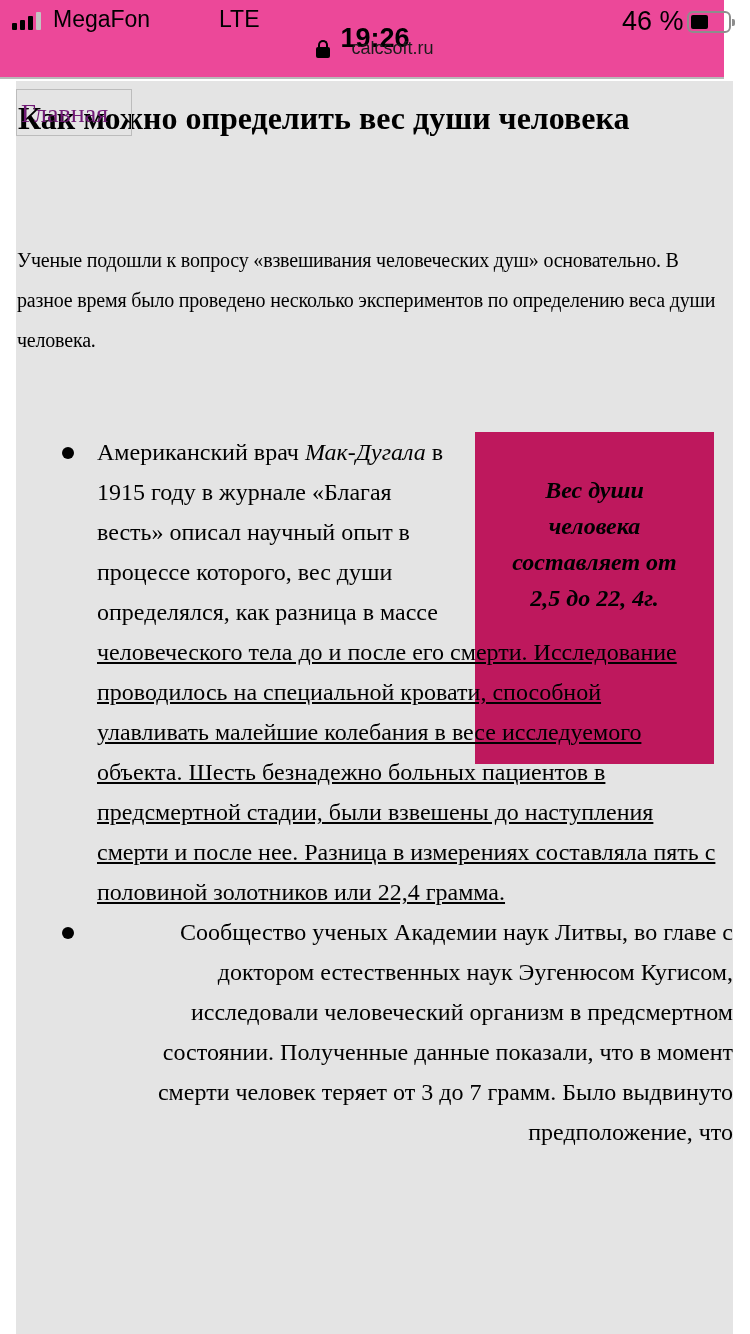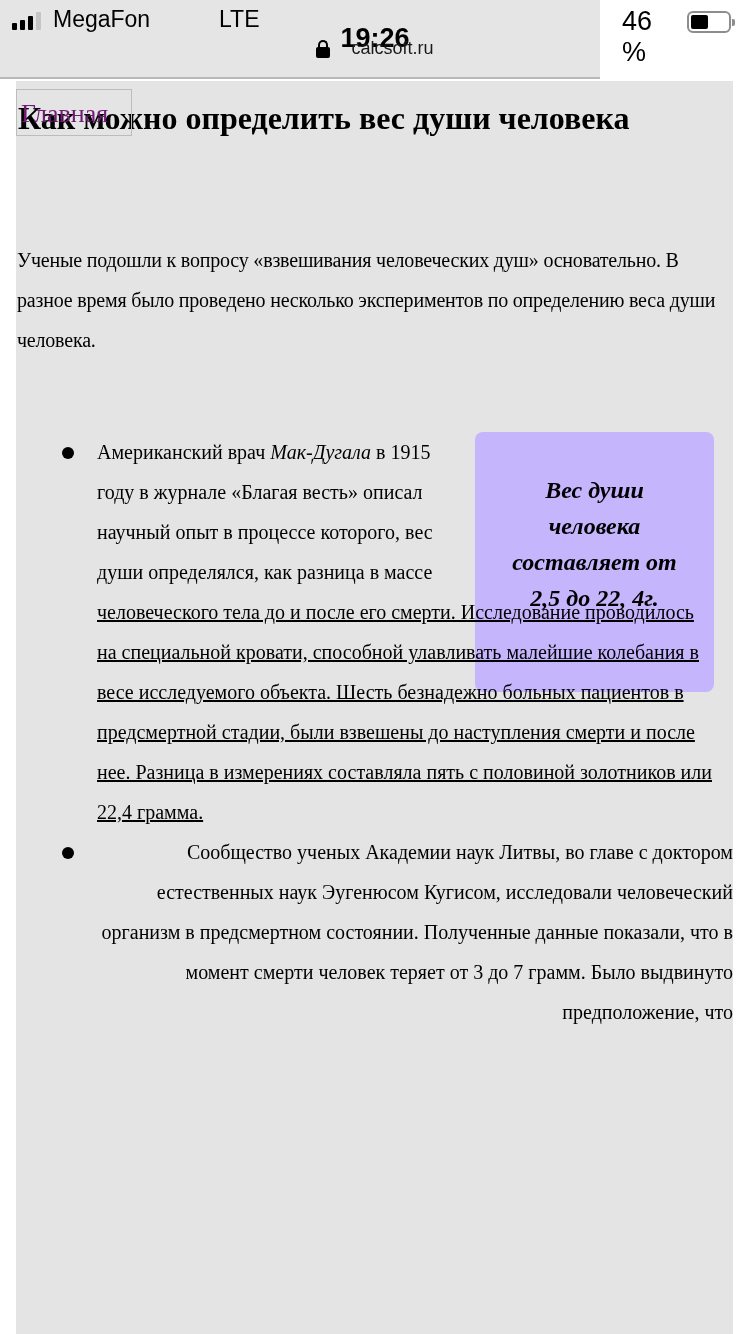--- a/index.html
+++ b/index.html
@@ -1,22 +1,22 @@
 <!DOCTYPE html>
 <html><head>
 <meta charset="utf-8">
 <style>
   * { box-sizing: border-box; margin: 0; padding: 0; }
   html, body { width: 750px; height: 1334px; overflow: hidden; background: #ffffff; }
   body { position: relative; font-family: "Liberation Serif", serif; color: #000; }
 
   
   .topbar {
-    position: absolute; left: 0; top: 0; width: 600px; height: 79px;
-    background: #e5e5e5; border-bottom: 2px solid #b9b9b9;
+    position: absolute; left: 0; top: 0; width: 724px; height: 79px;
+    background: #ec4899; border-bottom: 2px solid #b9b9b9;
     font-family: "Liberation Sans", sans-serif;
     padding-left: 26px;
   }
   .signal { position: absolute; left: 12px; top: 12px; display: flex; align-items: flex-end; gap: 3px; height: 18px; }
   .signal span { width: 5px; background: #000; border-radius: 1px; }
   .signal span.off { background: #c4c4c4; }
   .carrier { position: absolute; left: 53px; top: 6px; font-size: 23px; color: #000; }
   .network { position: absolute; left: 173px; top: 6px; font-size: 23px; color: #000; margin-left: 46px; }
   .clock { position: absolute; left: 0; width: 750px; top: 23px; text-align: center; font-size: 27px; font-weight: bold; }
   .battery-pct { position: absolute; left: 622px; top: 6px; font-size: 27px; }
@@ -40,27 +40,27 @@
   }
   h1 {
     position: absolute; left: 2px; top: 6px; width: 715px;
     font-size: 32px; line-height: 62px; font-weight: bold; font-family: "Liberation Serif", serif;
   }
   .intro {
     position: absolute; left: 1px; top: 159px; width: 700px;
     font-size: 20px; line-height: 40px; letter-spacing: -0.2px;
   }
   .callout {
-    position: absolute; left: 459px; top: 351px; width: 239px; height: 260px;
-    background: #c4b5fd; border-radius: 8px;
+    position: absolute; left: 459px; top: 351px; width: 239px; height: 332px;
+    background: #be185d; border-radius: 0;
     font-size: 24px; line-height: 36px; font-weight: bold; font-style: italic;
     text-align: center; padding: 40px 22px 0;
   }
   ul.facts { position: absolute; left: 0; top: 351px; width: 717px; list-style: none; }
-  ul.facts li { position: relative; padding-left: 81px; font-size: 20px; line-height: 40px; }
+  ul.facts li { position: relative; padding-left: 81px; font-size: 24px; line-height: 40px; }
   ul.facts li .bullet { position: absolute; left: 46px; top: 15px; width: 12px; height: 12px; border-radius: 50%; background: #000; }
   .wrap-short { display: block; width: 350px; }
   .li1-rest { display: block; width: 620px; text-decoration: underline; }
   .li2 { width: 717px; text-align: right; }
 </style>
 </head>
 <body>
 
 <div class="topbar">
   <div class="signal">

